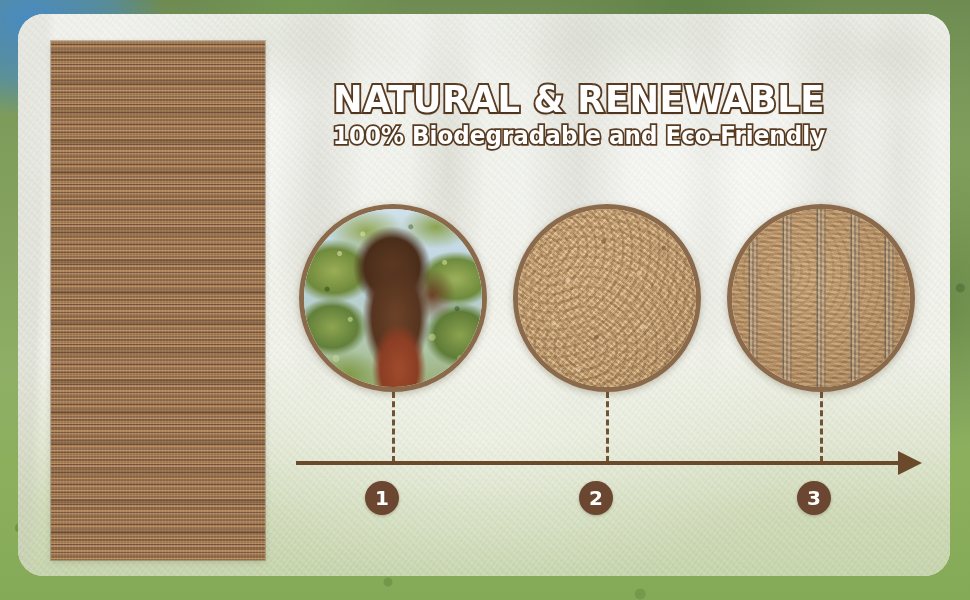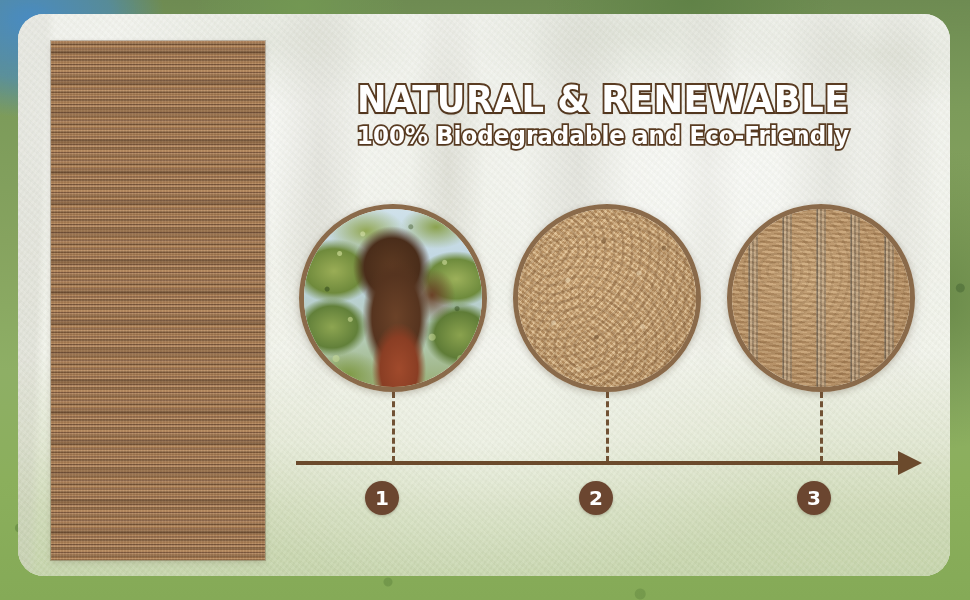--- a/index.html
+++ b/index.html
@@ -128,21 +128,21 @@
     content:"";
     position:absolute; inset:0; z-index:1;
     background:repeating-linear-gradient(0deg,
       rgba(60,42,28,.00) 0 26px,
       rgba(60,42,28,.22) 26px 30px);
   }
 
   
   .headings{
     position:absolute;
-    left:308px; top:78px; width:590px;
+    left:284px; top:78px; width:590px;
     text-align:center;
   }
   .title{
     font-family:"DejaVu Sans", sans-serif;
     font-weight:bold;
     font-size:38px;
     line-height:42px;
     letter-spacing:.5px;
     color:#ffffff;
     transform:scaleX(.93);

